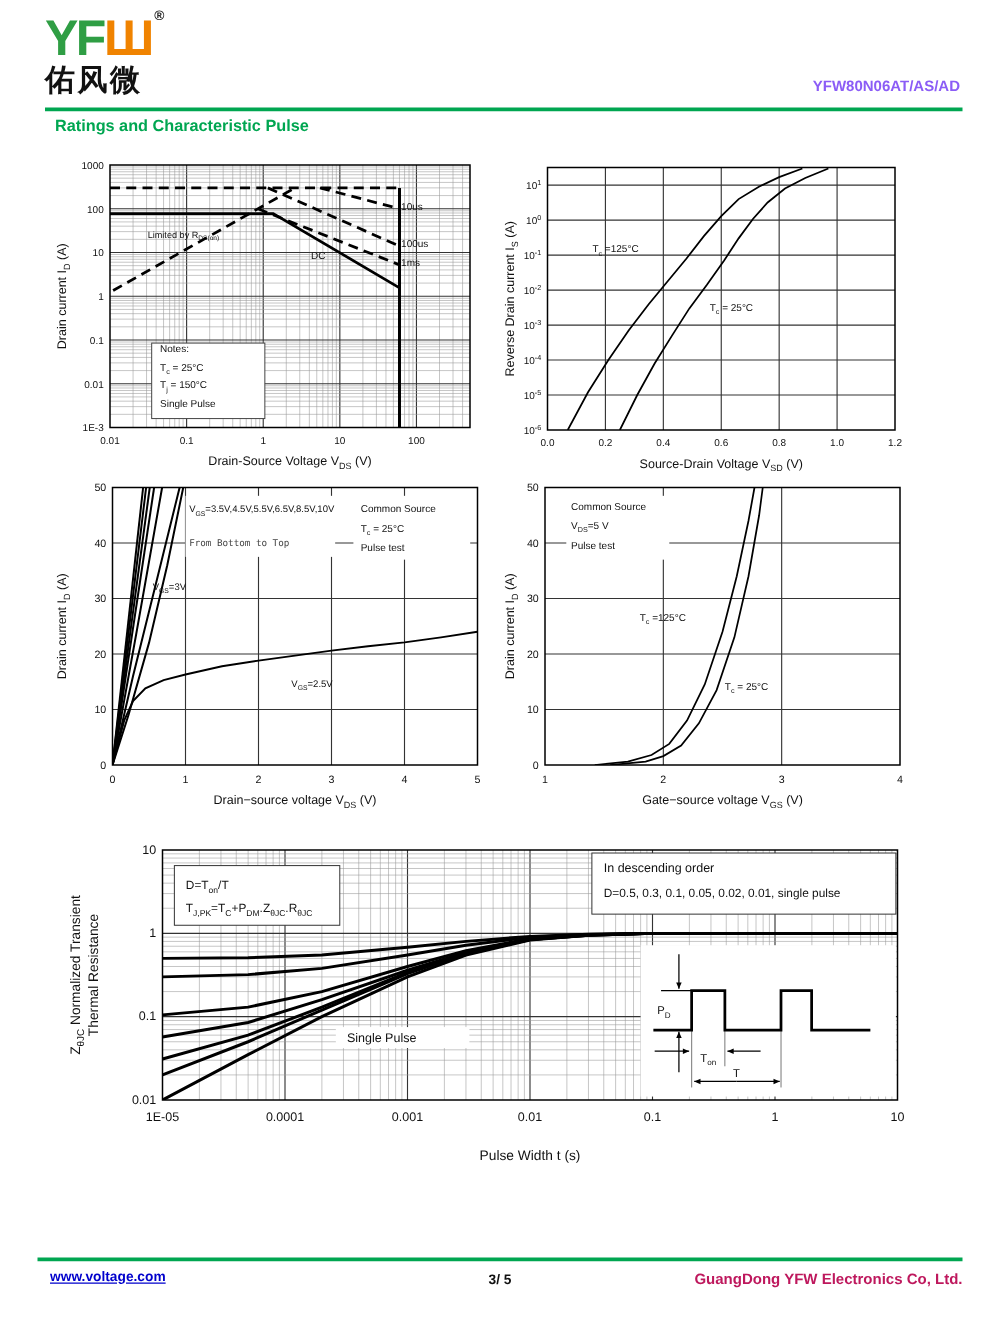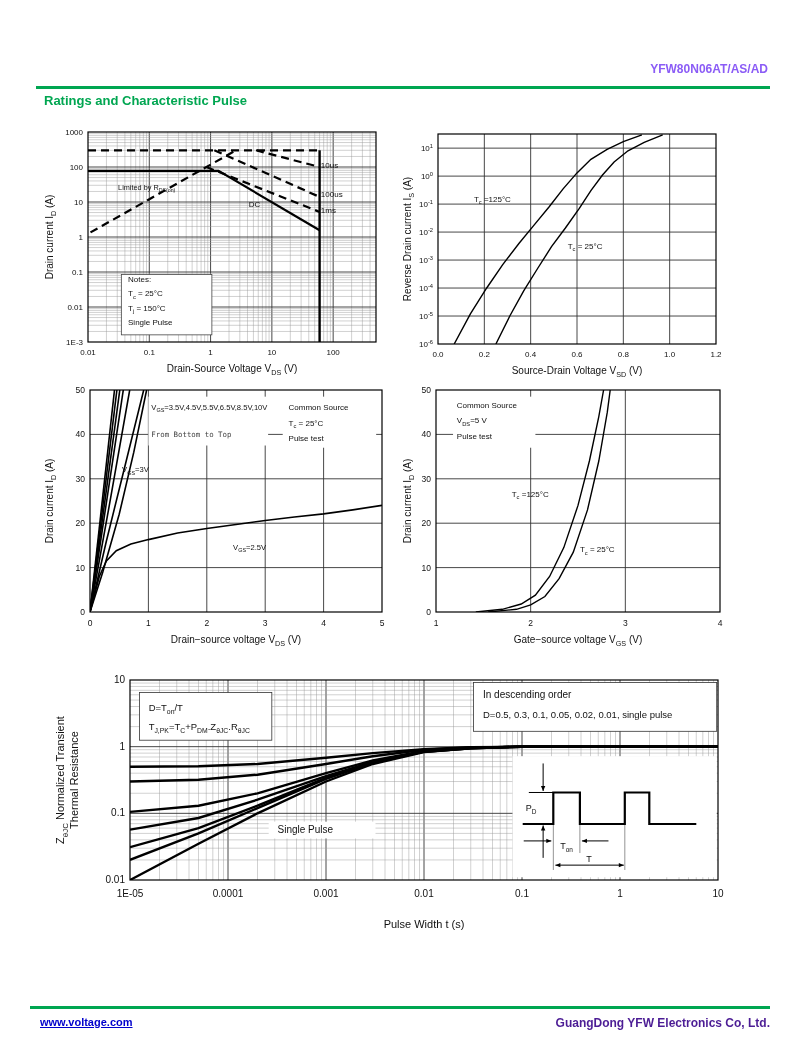--- a/index.html
+++ b/index.html
@@ -15,27 +15,31 @@
   .section{position:absolute;left:44px;top:93px;font-size:13px;font-weight:bold;color:#00a651;}
   .chart{position:absolute;}
   #chart-soa{left:42px;top:118px;width:358px;height:260px;}
   #chart-diode{left:402px;top:118px;width:362px;height:260px;}
   #chart-output{left:42px;top:376px;width:358px;height:272px;}
   #chart-transfer{left:402px;top:376px;width:362px;height:272px;}
   #chart-thermal{left:40px;top:660px;width:725px;height:300px;}
   .frule{position:absolute;left:30px;right:30px;top:1006px;height:3px;background:#00a651;}
   .site{position:absolute;left:40px;top:1016px;font-size:11px;font-weight:bold;color:#0000cc;text-decoration:underline;cursor:pointer;}
   .pageno{position:absolute;left:0;right:0;top:1018px;text-align:center;font-size:11px;font-weight:bold;color:#111;}
-  .company{position:absolute;right:30px;top:1016px;font-size:12px;font-weight:bold;color:#4c1d95;}
+  .company{position:absolute;right:30px;top:1016px;font-size:12px;font-weight:bold;color:#be185d;}
 </style>
 </head>
 <body>
 
 <div class="page">
 
+  <div class="logo">
+    <span class="yf">YF</span><span class="ww">Ш</span><span class="reg">®</span>
+    <div class="cn">佑风微</div>
+  </div>
 
   <div class="partno">YFW80N06AT/AS/AD</div>
   <div class="hrule"></div>
   <div class="section">Ratings and Characteristic Pulse</div>
 
   <div class="chart" id="chart-soa"><svg viewBox="0 0 358 260" width="100%" height="100%">
         <line x1="64.4501366621252" y1="14" x2="64.4501366621252" y2="224" stroke="#999" stroke-width="0.45"></line>
         <line x1="75.24277474264903" y1="14" x2="75.24277474264903" y2="224" stroke="#999" stroke-width="0.45"></line>
         <line x1="82.9002733242504" y1="14" x2="82.9002733242504" y2="224" stroke="#999" stroke-width="0.45"></line>
         <line x1="88.83989067029984" y1="14" x2="88.83989067029984" y2="224" stroke="#999" stroke-width="0.45"></line>
@@ -432,15 +436,16 @@
         <text x="85" y="156.33333333333334" font-size="10" text-anchor="end" fill="#111" font-family="&quot;Liberation Sans&quot;, sans-serif"><tspan dy="0.00" font-size="10">0.1</tspan></text>
         <text x="85" y="223" font-size="10" text-anchor="end" fill="#111" font-family="&quot;Liberation Sans&quot;, sans-serif"><tspan dy="0.00" font-size="10">0.01</tspan></text>
         <text x="384" y="268" font-size="11" text-anchor="middle" fill="#111" font-family="&quot;Liberation Sans&quot;, sans-serif"><tspan dy="0.00" font-size="11">Pulse Width t (s)</tspan></text>
         <text x="24" y="120" font-size="11" text-anchor="middle" fill="#111" font-family="&quot;Liberation Sans&quot;, sans-serif" transform="rotate(-90 24 120)"><tspan dy="0.00" font-size="11">Z</tspan><tspan dy="3.52" font-size="7.92">θJC</tspan><tspan dy="-3.52" font-size="11">  Normalized Transient</tspan></text>
         <text x="38" y="120" font-size="11" text-anchor="middle" fill="#111" font-family="&quot;Liberation Sans&quot;, sans-serif" transform="rotate(-90 38 120)"><tspan dy="0.00" font-size="11">Thermal Resistance</tspan></text>
         <rect x="90" y="20" width="588" height="200" fill="none" stroke="#000" stroke-width="1.2"></rect>
       </svg></div>
 
   <div class="frule"></div>
   <a class="site">www.voltage.com</a>
+  <div class="pageno">3/ 5</div>
   <div class="company">GuangDong YFW Electronics Co, Ltd.</div>
 
 </div>
 
 </body></html>

